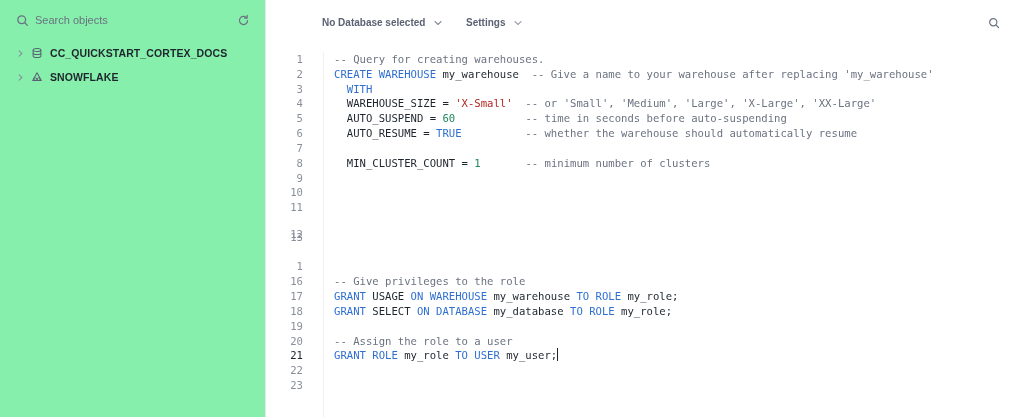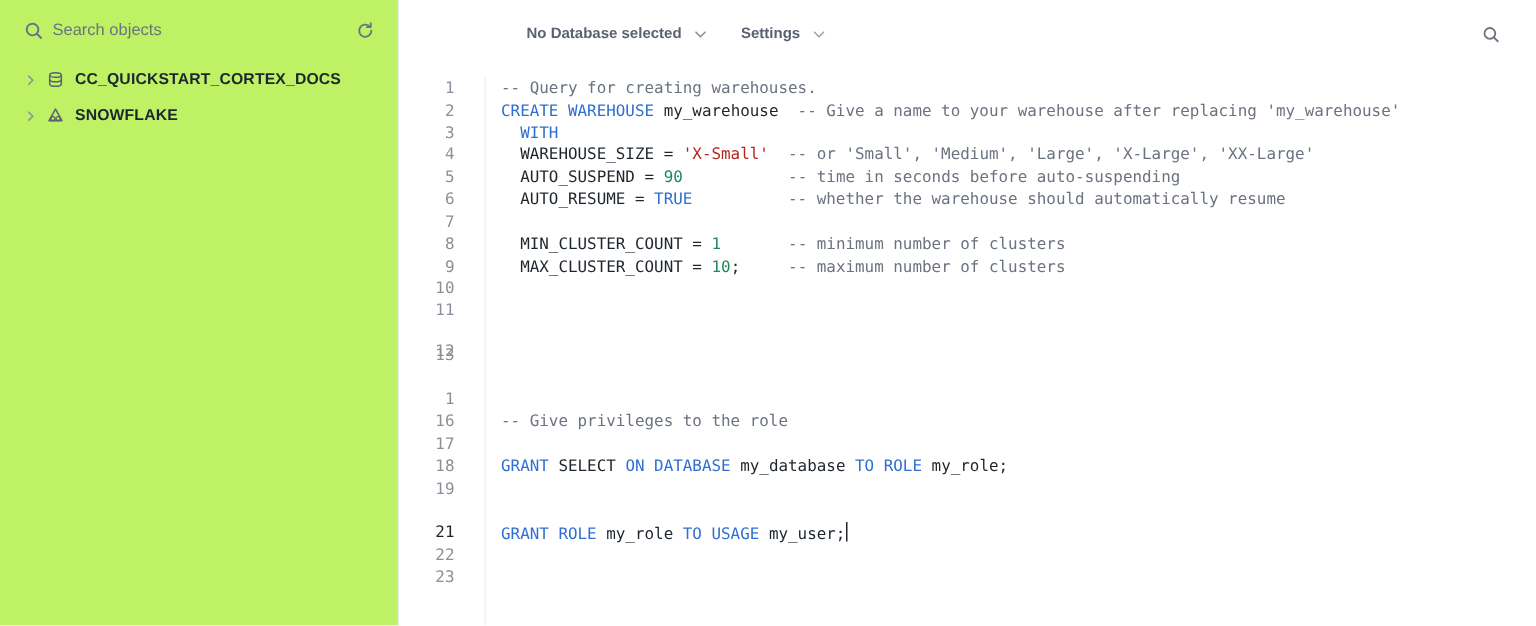--- a/index.html
+++ b/index.html
@@ -1,38 +1,38 @@
 <!DOCTYPE html>
 <html><head>
 <meta charset="utf-8">
 <style>
   * { box-sizing: border-box; margin: 0; padding: 0; }
   html, body { width: 1024px; height: 417px; overflow: hidden; background: #ffffff; }
   body { font-family: "Liberation Sans", "DejaVu Sans", sans-serif; color: #1e252d; position: relative; }
 
   .sidebar {
     position: absolute; left: 0; top: 0; width: 266px; height: 417px;
-    background: #bef264; border-right: 1px solid #e4e6ea;
+    background: #86efac; border-right: 1px solid #e4e6ea;
   }
   .search-row { position: absolute; left: 16px; top: 12px; width: 234px; height: 16px; display: flex; align-items: center; }
   .search-row .icon-search { width: 13px; height: 13px; margin-right: 6px; }
   .search-row .placeholder { font-size: 11px; color: #6b7280; flex: 1; }
   .search-row .icon-refresh { width: 13px; height: 13px; }
 
   .tree { position: absolute; left: 16px; top: 41px; width: 240px; }
   .tree-item { display: flex; align-items: center; height: 24px; cursor: pointer; }
   .tree-item .chev { width: 9px; height: 9px; margin-right: 6px; }
   .tree-item .ticon { width: 12px; height: 12px; margin-right: 7px; }
   .tree-item .label { font-size: 10.5px; font-weight: bold; color: #1e252d; letter-spacing: 0.1px; }
 
   .topbar { position: absolute; left: 266px; top: 0; width: 758px; height: 48px; }
   .tb-btn { position: absolute; top: 17px; display: flex; align-items: center; font-size: 10px; font-weight: bold; color: #5a6172; cursor: pointer; }
   .tb-btn .chev { width: 10px; height: 10px; margin-left: 8px; }
-  .tb-db { left: 85px; }
-  .tb-settings { left: 228px; text-align: right; }
+  .tb-db { left: 56px; }
+  .tb-settings { left: 200px; text-align: right; }
   .tb-search { position: absolute; left: 722px; top: 17px; width: 12px; height: 12px; cursor: pointer; }
 
   .editor { position: absolute; left: 266px; top: 52px; width: 758px; height: 365px; }
   .gutter-line { position: absolute; left: 57px; top: 0; width: 1px; height: 365px; background: #eef0f2; }
   .line { position: absolute; left: 0; height: 15px; width: 758px; font-family: "DejaVu Sans Mono", "Liberation Mono", monospace; font-size: 10.6px; line-height: 15px; white-space: pre; }
   .ln { position: absolute; left: 0; width: 37px; text-align: right; color: #8a9099; }
   .ln.active { color: #1e252d; }
   .code { position: absolute; left: 68px; color: #1e252d; }
   .kw { color: #2f6fd1; }
   .str { color: #b3261e; }
@@ -100,30 +100,31 @@
       <line x1="10.5" y1="10.5" x2="14" y2="14" stroke="#6b7280" stroke-width="1.6" stroke-linecap="round"></line>
     </svg>
 </div>
 
 <div class="editor" id="editor">
   <div class="gutter-line"></div>
 <div class="line" style="top: 0px;"><span class="ln">1</span><span class="code"><span class="cm">-- Query for creating warehouses.</span></span></div>
     <div class="line" style="top: 14.82px;"><span class="ln">2</span><span class="code"><span class="kw">CREATE WAREHOUSE</span><span> my_warehouse  </span><span class="cm">-- Give a name to your warehouse after replacing 'my_warehouse'</span></span></div>
     <div class="line" style="top: 29.64px;"><span class="ln">3</span><span class="code"><span>  </span><span class="kw">WITH</span></span></div>
     <div class="line" style="top: 44.46px;"><span class="ln">4</span><span class="code"><span>  WAREHOUSE_SIZE = </span><span class="str">'X-Small'</span><span>  </span><span class="cm">-- or 'Small', 'Medium', 'Large', 'X-Large', 'XX-Large'</span></span></div>
-    <div class="line" style="top: 59.28px;"><span class="ln">5</span><span class="code"><span>  AUTO_SUSPEND = </span><span class="num">90</span><span>           </span><span class="cm">-- time in seconds before auto-suspending</span></span></div>
+    <div class="line" style="top: 59.28px;"><span class="ln">5</span><span class="code"><span>  AUTO_SUSPEND = </span><span class="num">60</span><span>           </span><span class="cm">-- time in seconds before auto-suspending</span></span></div>
     <div class="line" style="top: 74.1px;"><span class="ln">6</span><span class="code"><span>  AUTO_RESUME = </span><span class="kw">TRUE</span><span>          </span><span class="cm">-- whether the warehouse should automatically resume</span></span></div>
     <div class="line" style="top: 88.92px;"><span class="ln">7</span></div>
     <div class="line" style="top: 103.74px;"><span class="ln">8</span><span class="code"><span>  MIN_CLUSTER_COUNT = </span><span class="num">1</span><span>       </span><span class="cm">-- minimum number of clusters</span></span></div>
-    <div class="line" style="top: 118.56px;"><span class="ln">9</span><span class="code"><span>  MAX_CLUSTER_COUNT = </span><span class="num">10</span><span>;     </span><span class="cm">-- maximum number of clusters</span></span></div>
+    <div class="line" style="top: 118.56px;"><span class="ln">9</span></div>
     <div class="line" style="top: 133.38px;"><span class="ln">10</span><span class="code"></span></div>
     <div class="line" style="top: 148.2px;"><span class="ln">11</span><span class="code"></span></div>
     <div class="line" style="top: 163.02px; margin-top: 12px;"><span class="ln">12</span></div>
     <div class="line" style="top: 177.84px;"><span class="ln">13</span></div>
     <div class="line" style="top: 207.48px;"><span class="ln">1</span><span class="code"></span></div>
     <div class="line" style="top: 222.3px;"><span class="ln">16</span><span class="code"><span class="cm">-- Give privileges to the role</span></span></div>
-    <div class="line" style="top: 237.12px;"><span class="ln">17</span></div>
+    <div class="line" style="top: 237.12px;"><span class="ln">17</span><span class="code"><span class="kw">GRANT</span><span> USAGE </span><span class="kw">ON WAREHOUSE</span><span> my_warehouse </span><span class="kw">TO ROLE</span><span> my_role;</span></span></div>
     <div class="line" style="top: 251.94px;"><span class="ln">18</span><span class="code"><span class="kw">GRANT</span><span> SELECT </span><span class="kw">ON DATABASE</span><span> my_database </span><span class="kw">TO ROLE</span><span> my_role;</span></span></div>
     <div class="line" style="top: 266.76px;"><span class="ln">19</span><span class="code"></span></div>
-    <div class="line" style="top: 296.4px;"><span class="ln active">21</span><span class="code"><span class="kw">GRANT ROLE</span><span> my_role </span><span class="kw">TO USAGE</span><span> my_user;</span><span class="cursor"></span></span></div>
+    <div class="line" style="top: 281.58px;"><span class="ln">20</span><span class="code"><span class="cm">-- Assign the role to a user</span></span></div>
+    <div class="line" style="top: 296.4px;"><span class="ln active">21</span><span class="code"><span class="kw">GRANT ROLE</span><span> my_role </span><span class="kw">TO USER</span><span> my_user;</span><span class="cursor"></span></span></div>
     <div class="line" style="top: 311.22px;"><span class="ln">22</span><span class="code"></span></div>
     <div class="line" style="top: 326.04px;"><span class="ln">23</span><span class="code"></span></div>
   </div>
 
 </body></html>

